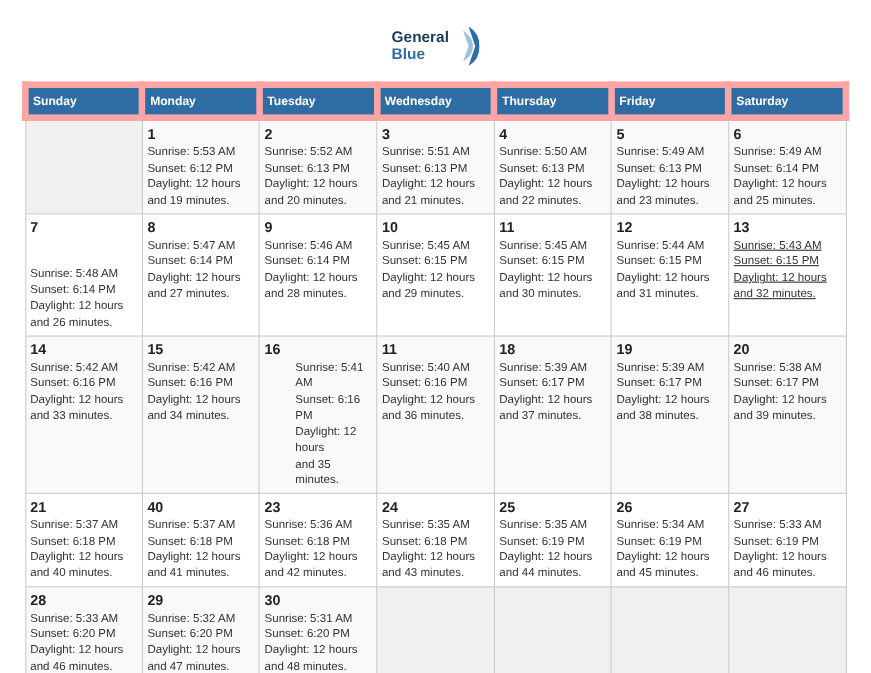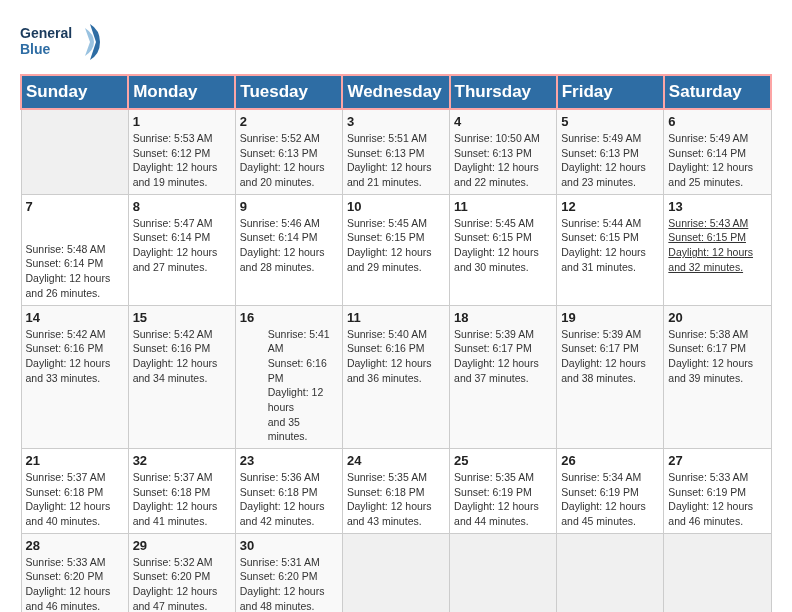--- a/index.html
+++ b/index.html
@@ -5,21 +5,21 @@
     * { box-sizing: border-box; margin: 0; padding: 0; }
     body {
       font-family: Arial, sans-serif;
       background: #fff;
       width: 792px;
       min-height: 612px;
       padding: 20px;
     }
     .header-section {
       display: flex;
-      justify-content: flex-start;
+      justify-content: center;
       align-items: flex-start;
       margin-bottom: 10px;
     }
     .logo {
       display: flex;
       align-items: center;
       gap: 4px;
     }
     .title-block {
       text-align: right;
@@ -36,23 +36,23 @@
     table {
       width: 100%;
       border-collapse: collapse;
       font-size: 11px;
     }
     thead tr th {
       background-color: #2e6da4;
       color: #fff;
       padding: 6px 4px;
       text-align: left;
-      font-size: 17px;
+      font-size: 11px;
       font-weight: bold;
-      border: 2px solid #fca5a5;
+      border: 6px solid #fca5a5;
     }
     tbody tr td {
       border: 1px solid #ccc;
       vertical-align: top;
       padding: 4px;
       width: 107px;
       min-height: 80px;
       background: #fff;
     }
     tbody tr:nth-child(odd) td {
@@ -123,21 +123,21 @@
         </td>
         <td>
           <span class="day-number">3</span>
           <div class="day-info" style="white-space: pre-line;">Sunrise: 5:51 AM
 Sunset: 6:13 PM
 Daylight: 12 hours
 and 21 minutes.</div>
         </td>
         <td>
           <span class="day-number">4</span>
-          <div class="day-info" style="white-space: pre-line;">Sunrise: 10:50 AM
+          <div class="day-info" style="white-space: pre-line;">Sunrise: 5:50 AM
 Sunset: 6:13 PM
 Daylight: 12 hours
 and 22 minutes.</div>
         </td>
         <td>
           <span class="day-number">5</span>
           <div class="day-info" style="white-space: pre-line;">Sunrise: 5:49 AM
 Sunset: 6:13 PM
 Daylight: 12 hours
 and 23 minutes.</div>
@@ -254,21 +254,21 @@
       </tr>
       <tr>
         <td>
           <span class="day-number">21</span>
           <div class="day-info" style="white-space: pre-line;">Sunrise: 5:37 AM
 Sunset: 6:18 PM
 Daylight: 12 hours
 and 40 minutes.</div>
         </td>
         <td>
-          <span class="day-number">32</span>
+          <span class="day-number">40</span>
           <div class="day-info" style="white-space: pre-line;">Sunrise: 5:37 AM
 Sunset: 6:18 PM
 Daylight: 12 hours
 and 41 minutes.</div>
         </td>
         <td>
           <span class="day-number">23</span>
           <div class="day-info" style="white-space: pre-line;">Sunrise: 5:36 AM
 Sunset: 6:18 PM
 Daylight: 12 hours

